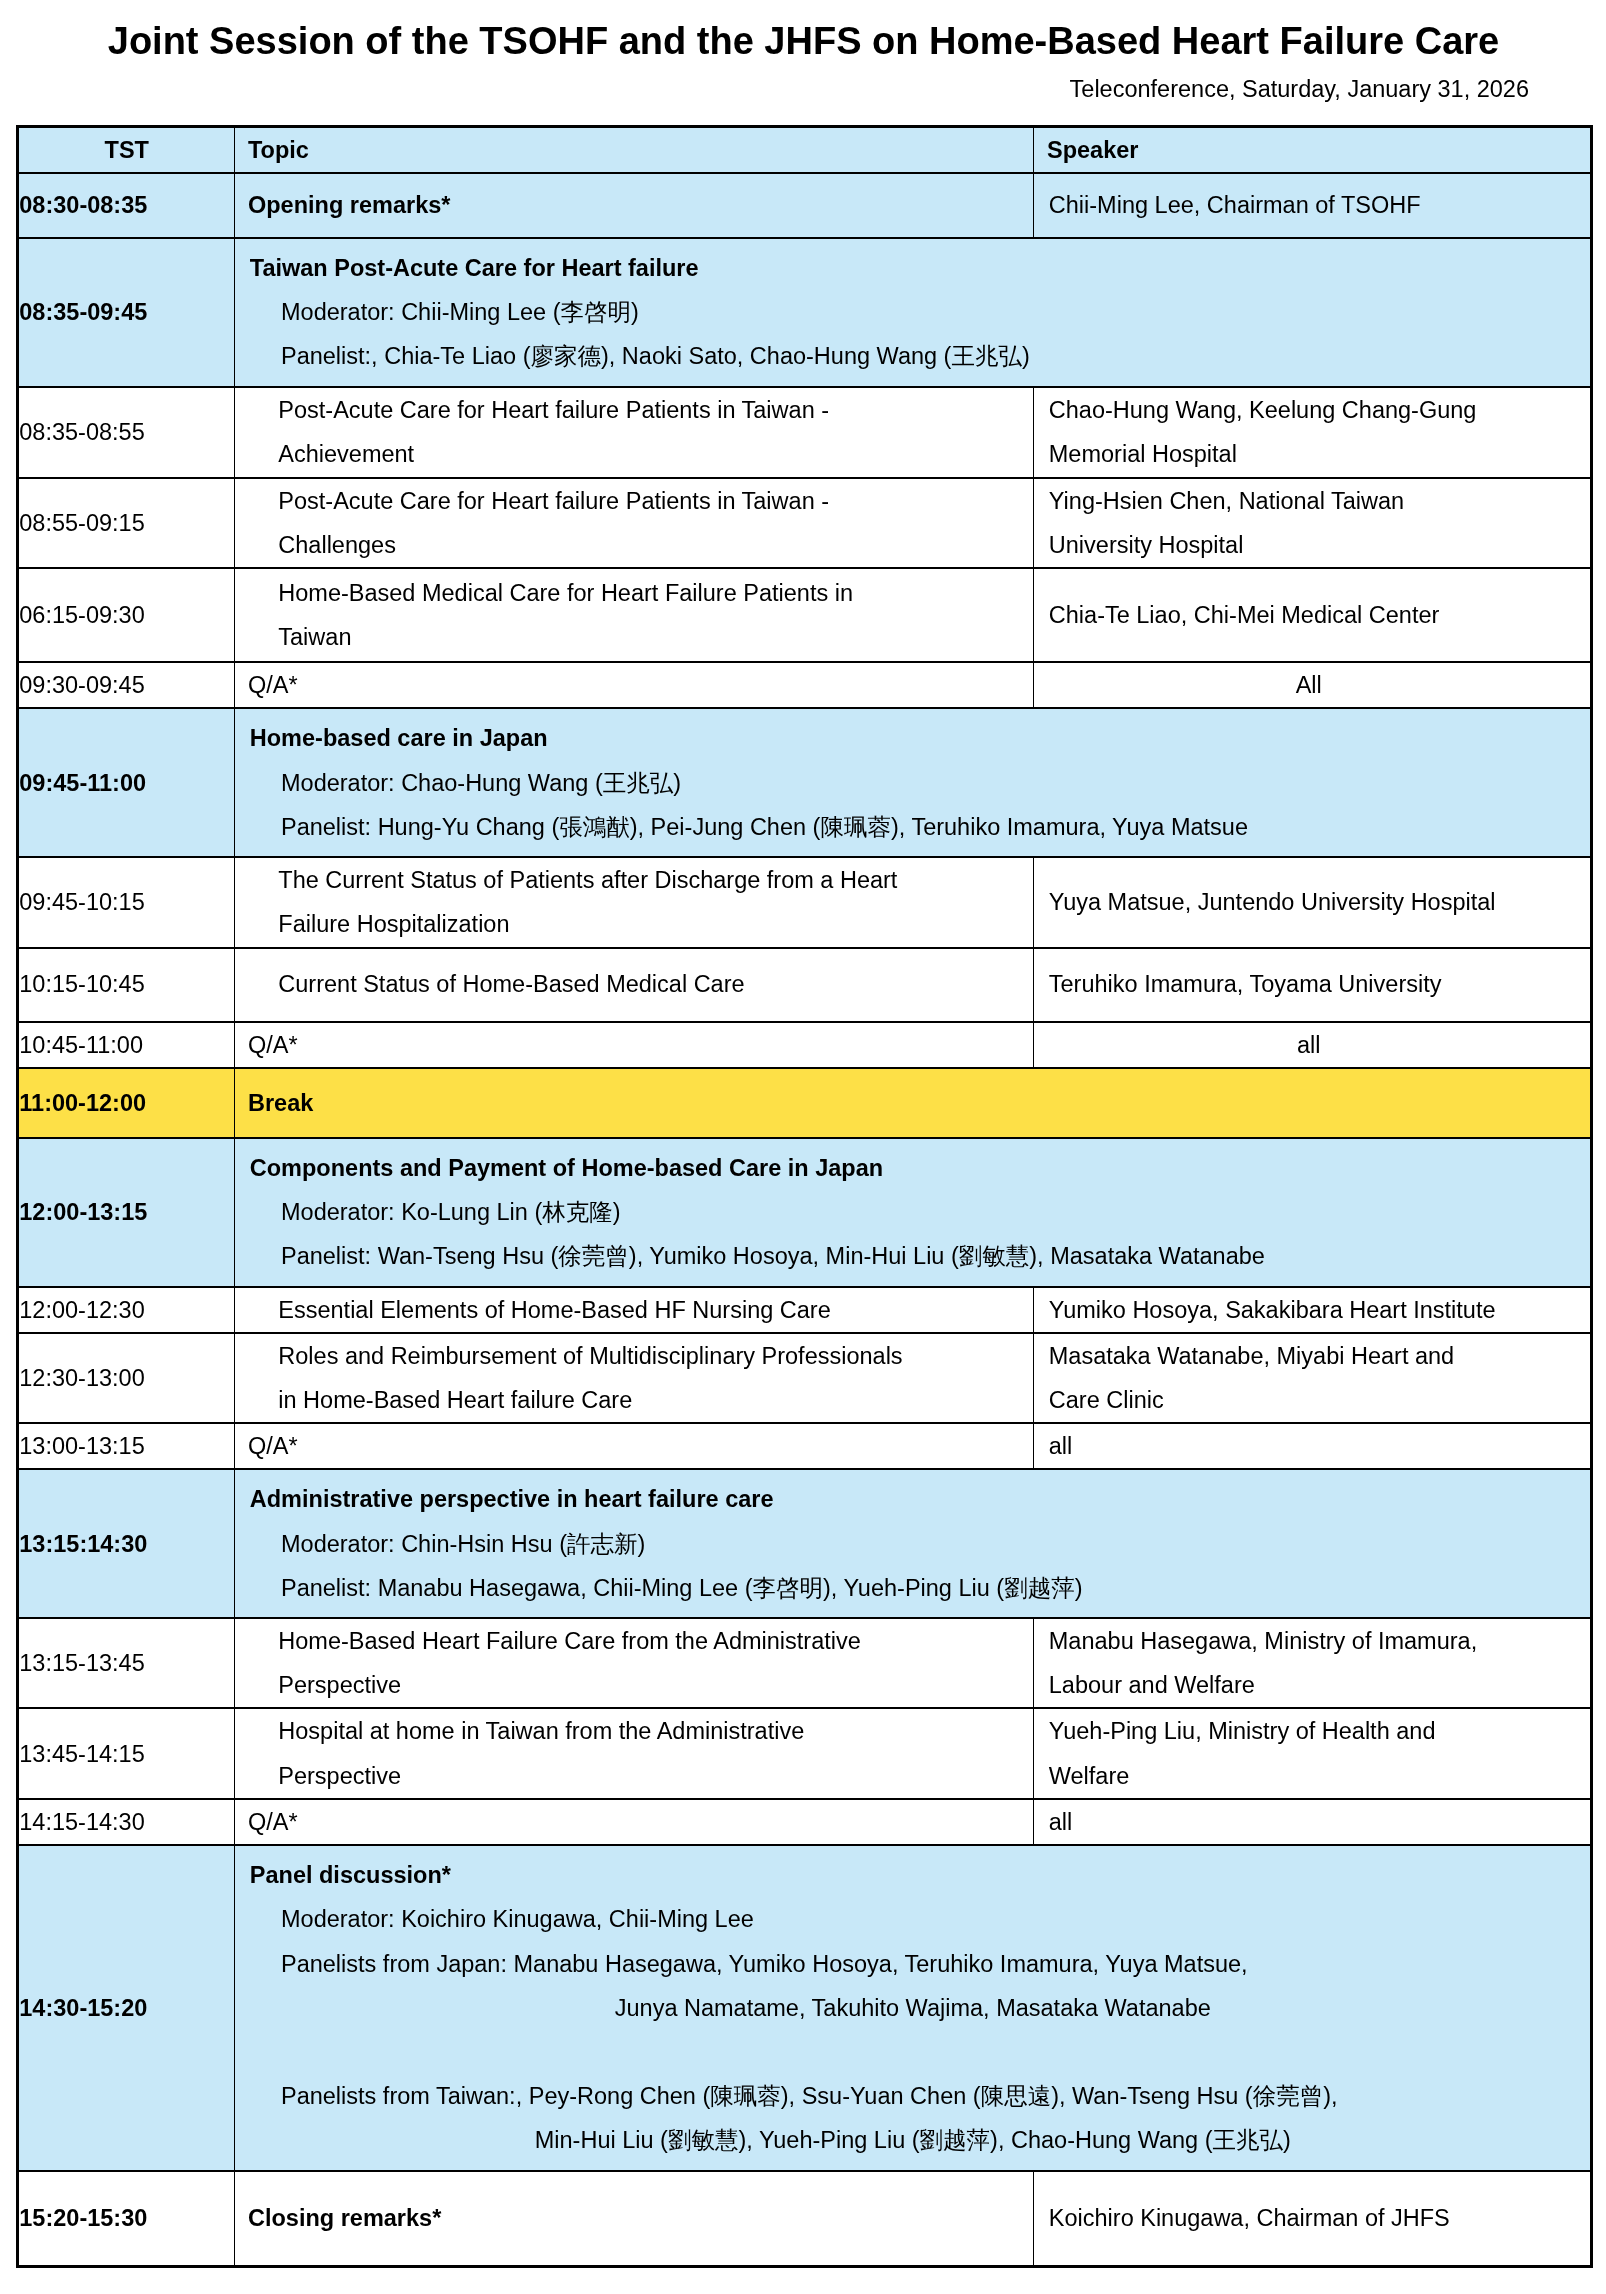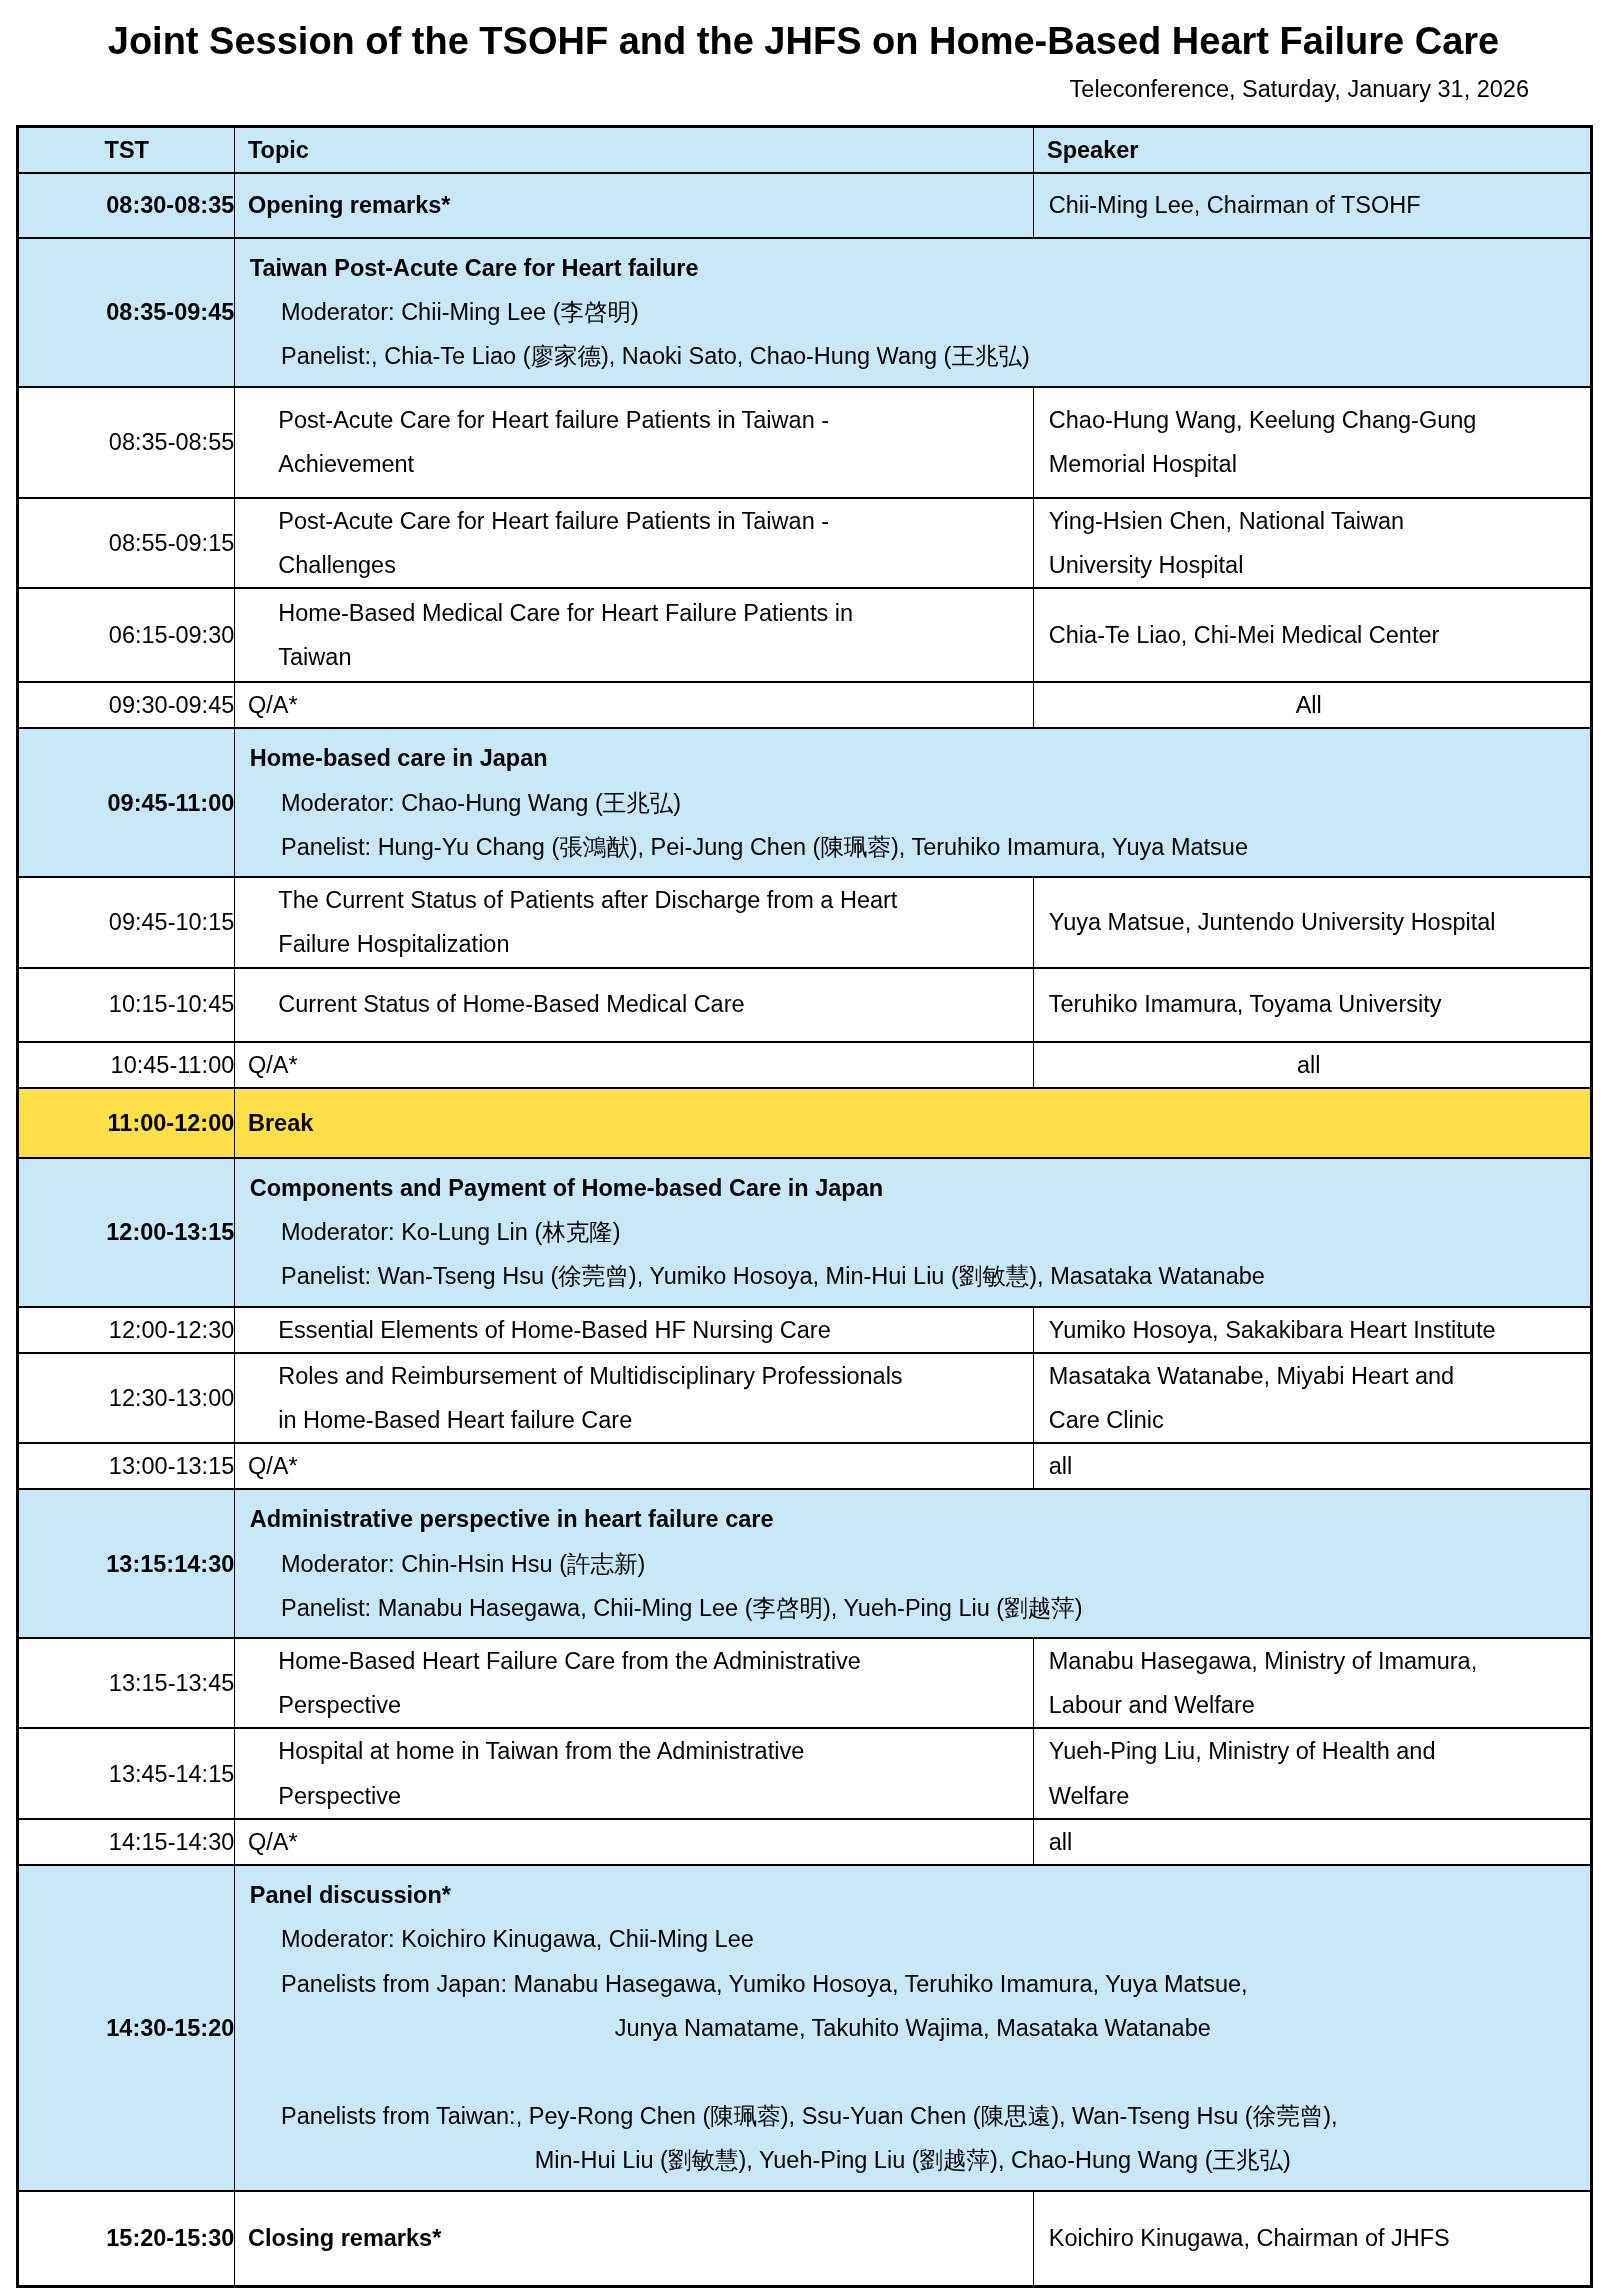--- a/index.html
+++ b/index.html
@@ -34,21 +34,21 @@
     font-size:23.5px;
     line-height:1.88;
     vertical-align:middle;
     padding:0;
     overflow:hidden;
   }
   th { font-weight:bold; text-align:left; padding-left:12.7px; }
   th.time-h { text-align:center; padding-left:0; }
   .bg-blue { background:#c8e8f8; }
   .bg-gray { background:#fde047;margin-top:48px; }
-  td.time { text-align:right; }
+  td.time { text-align:left; }
   td.bold, .bold { font-weight:bold; }
   td.topic { padding-left:12.7px; white-space:pre-line; }
   td.topic.indent { padding-left:43px; }
   td.speaker { padding-left:14.5px; padding-right:7.2px; white-space:pre-line; }
   td.speaker.center { text-align:center; padding-left:0; }
   td.block { padding:7.2px 12.7px; }
   .session-title { font-weight:bold; padding-left:1.8px; }
   .session-line  { padding-left:33px; }
   .panel-line.center { text-align:center; padding-left:0; }
 </style>
@@ -78,21 +78,21 @@
         <td class="speaker">Chii-Ming Lee, Chairman of TSOHF</td>
       </tr>
       <tr class="bg-blue" style="height: 136px;">
         <td class="time bold">08:35-09:45</td>
         <td class="block" colspan="2">
           <div class="session-title">Taiwan Post-Acute Care for Heart failure</div>
           <div class="session-line">Moderator: Chii-Ming Lee (李啓明)</div>
           <div class="session-line">Panelist:, Chia-Te Liao (廖家德), Naoki Sato, Chao-Hung Wang (王兆弘)</div>
         </td>
       </tr>
-      <tr style="height: 111px;">
+      <tr style="height: 91px;">
         <td class="time">08:35-08:55</td>
         <td class="topic indent">Post-Acute Care for Heart failure Patients in Taiwan -
 Achievement</td>
         <td class="speaker">Chao-Hung Wang, Keelung Chang-Gung
 Memorial Hospital</td>
       </tr>
       <tr style="height: 90px;">
         <td class="time">08:55-09:15</td>
         <td class="topic indent">Post-Acute Care for Heart failure Patients in Taiwan -
 Challenges</td>

